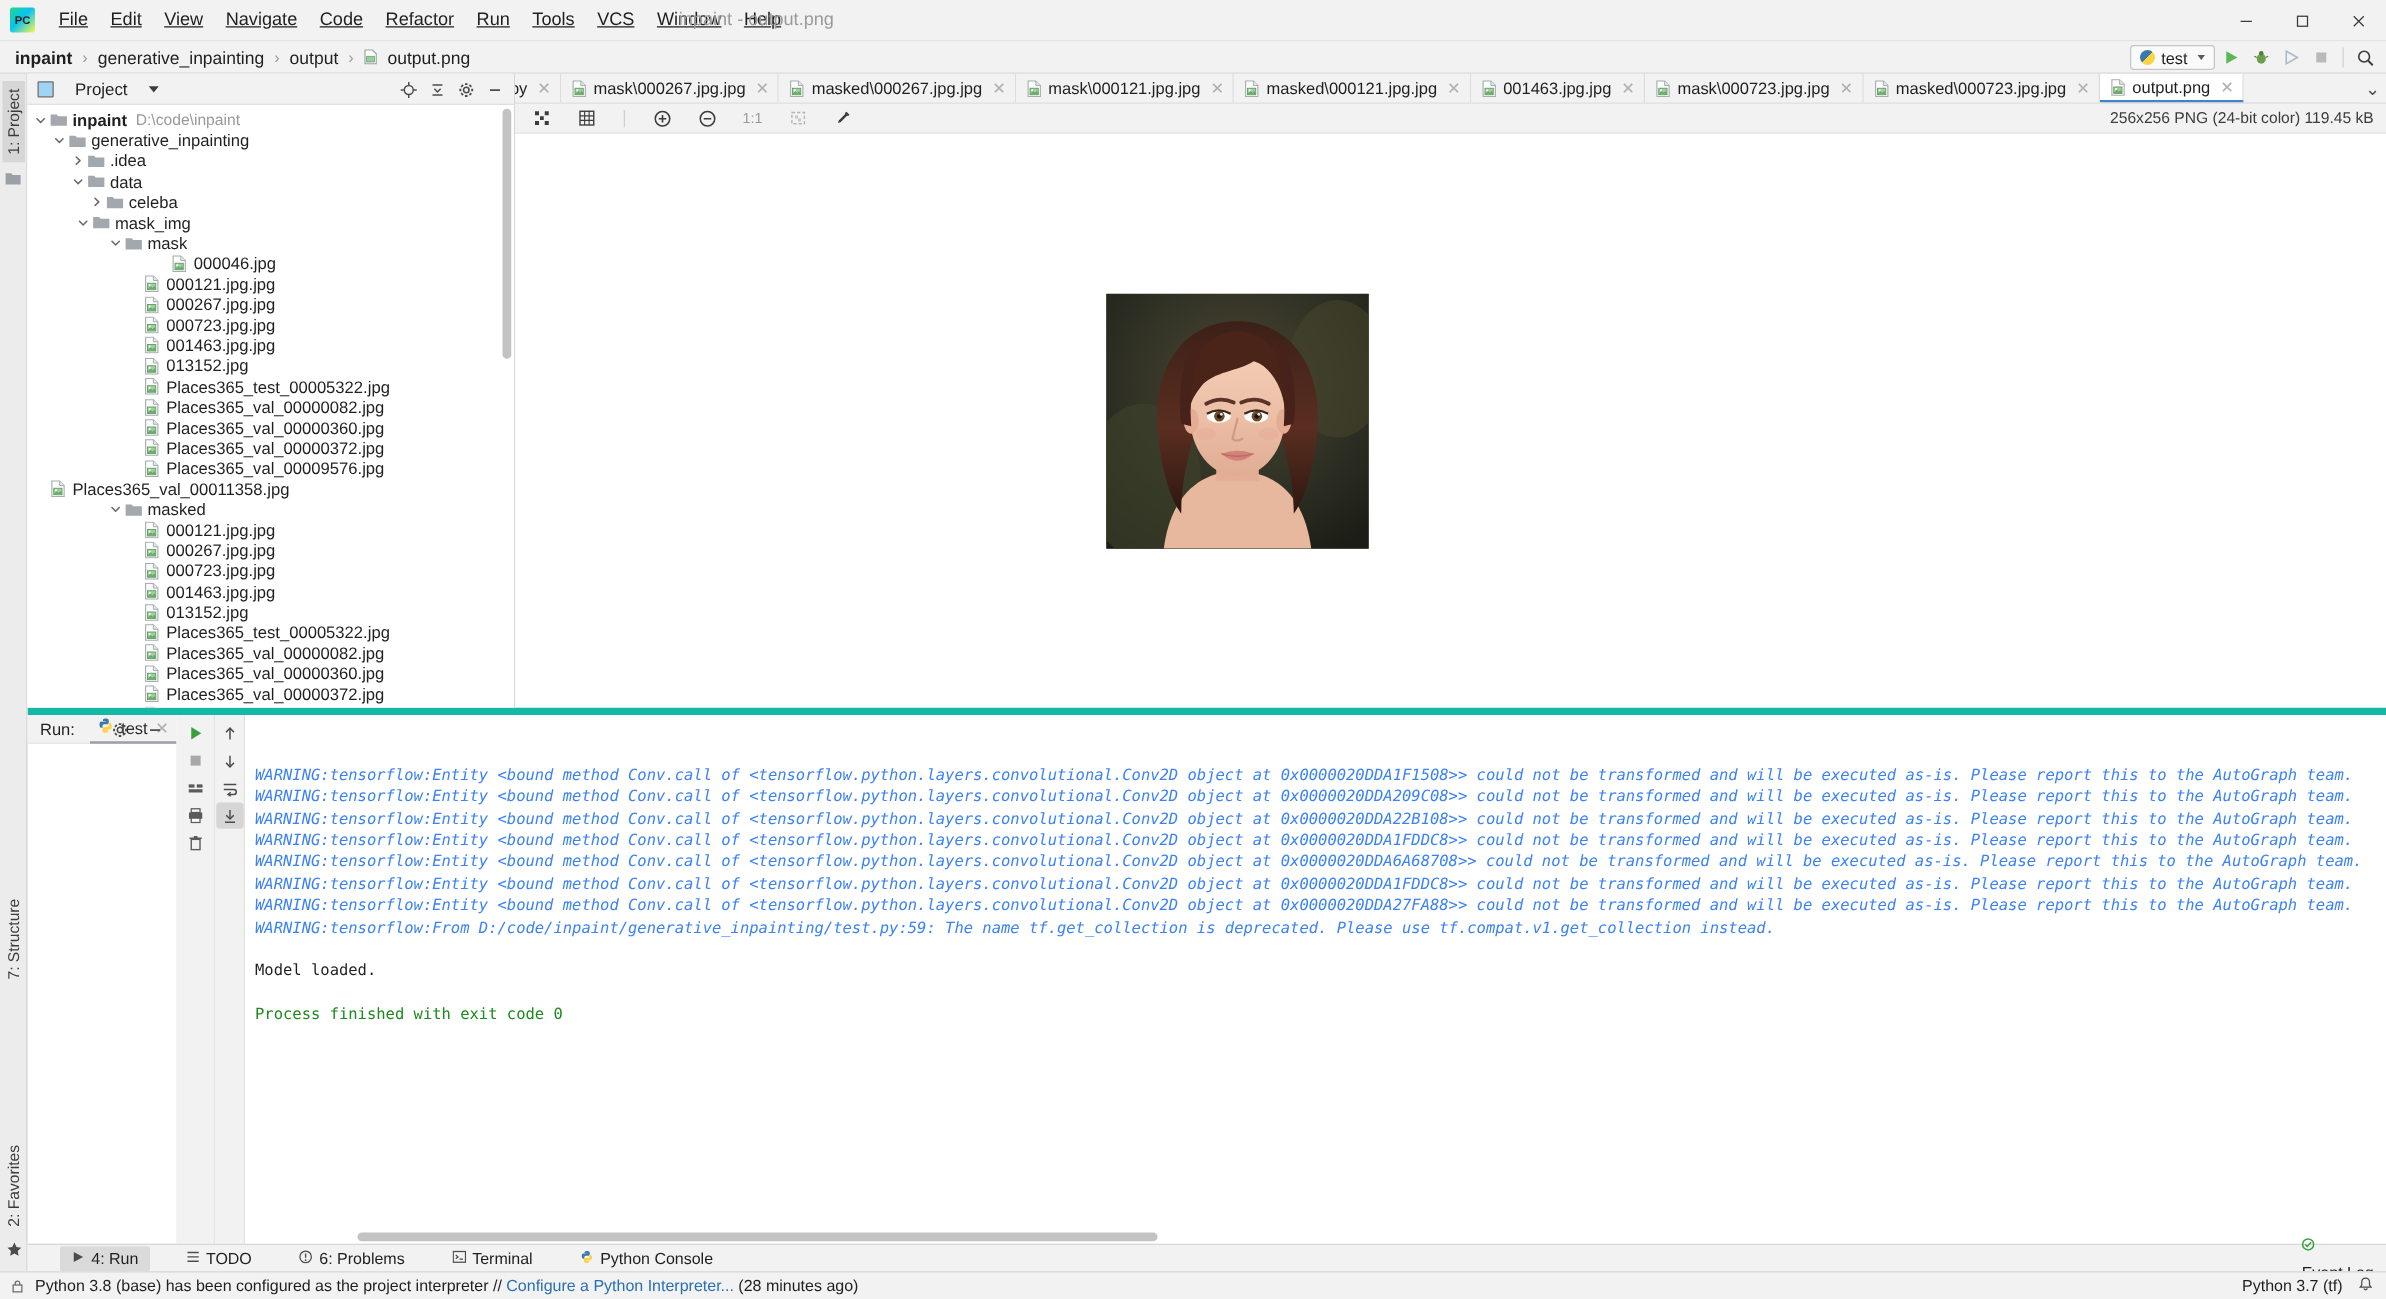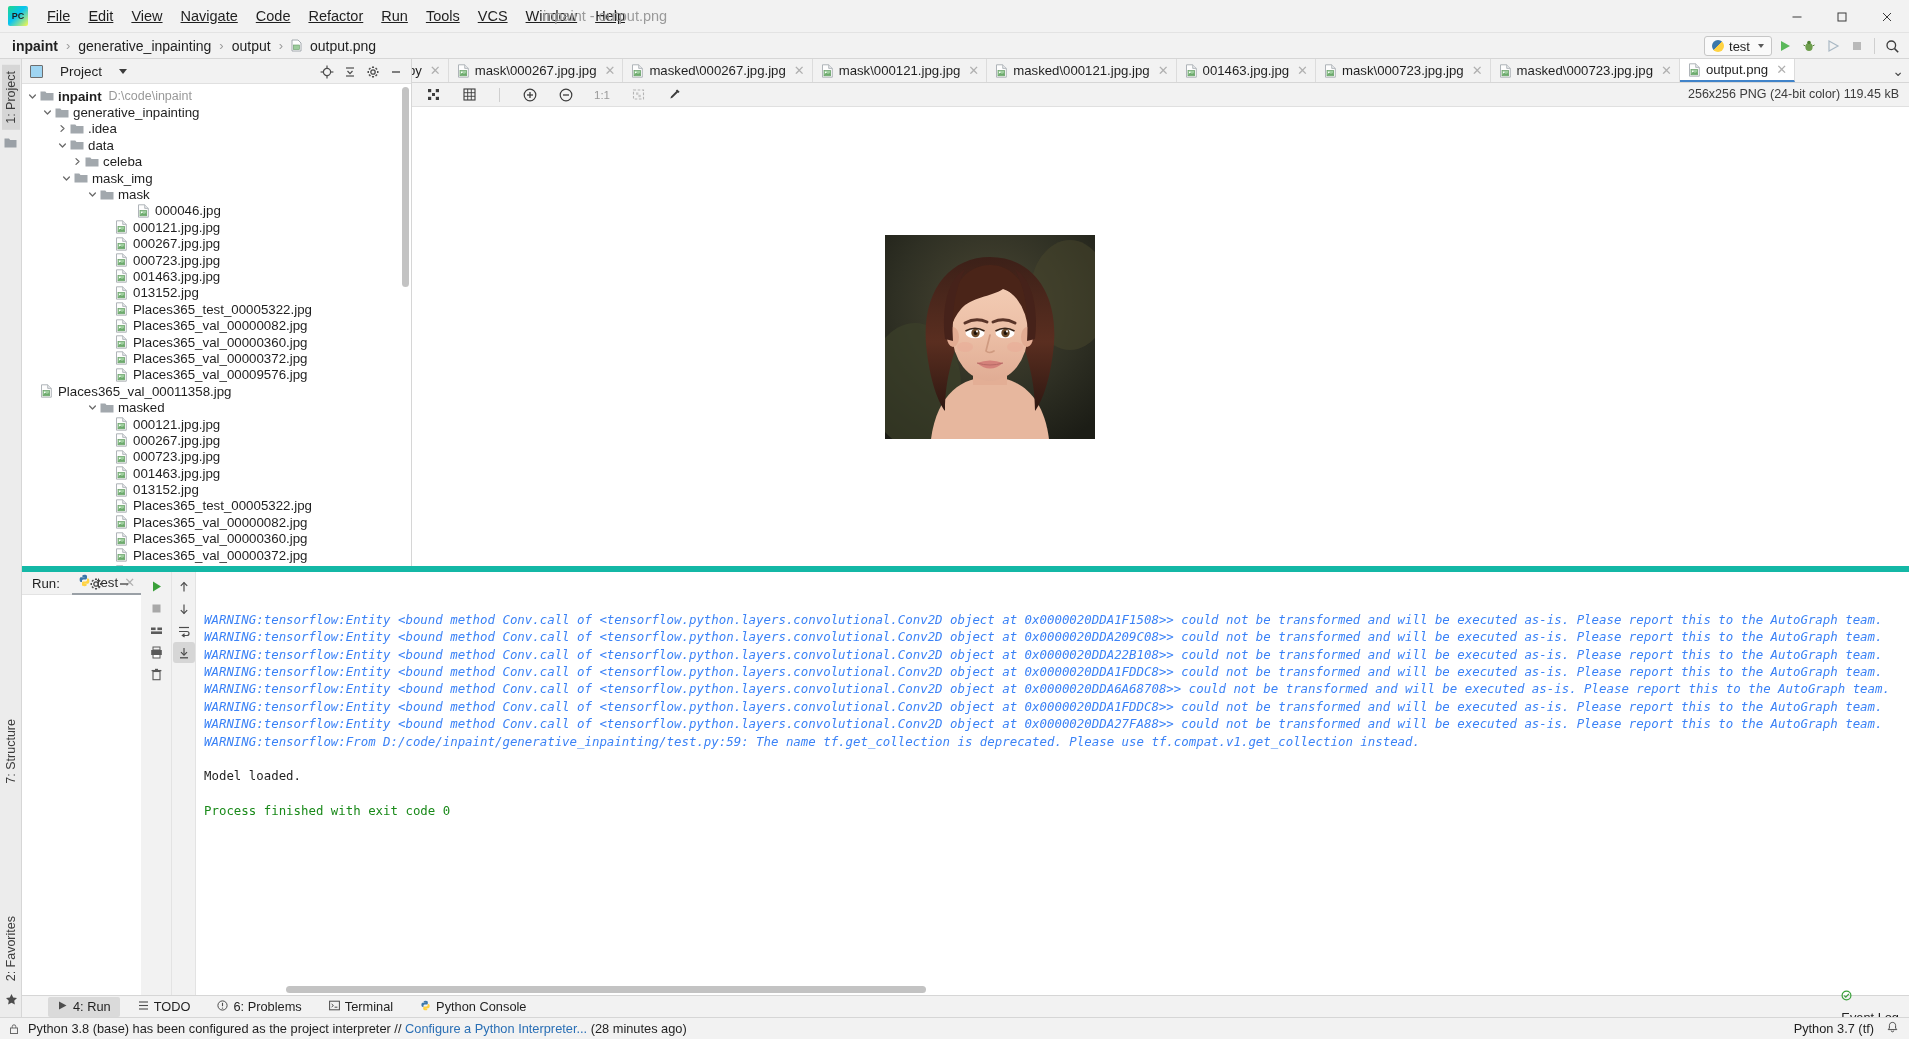--- a/index.html
+++ b/index.html
@@ -195,21 +195,21 @@
   .cl.green { color: #1a8a1a; }
   .hscroll {
     position: absolute; left: 90px; bottom: 2px; height: 7px; width: 640px;
     background: #c3c3c3; border-radius: 4px;
   }
 
   
   .bottombar {
     height: 22px; flex: 0 0 22px;
     background: #f2f2f2; border-top: 1px solid #d6d6d6;
-    display: flex; align-items: center; padding-left: 26px; gap: 9px;
+    display: flex; align-items: center; padding-left: 26px; gap: 20px;
     position: relative;
   }
   .bt { display: flex; align-items: center; gap: 5px; padding: 0 9px; height: 20px; font-size: 12.8px; color: #1f1f1f; }
   .bt.active { background: #dadada; border-radius: 2px; }
   .bottombar-right { position: absolute; right: 10px; display:flex; align-items:flex-start; gap:6px; font-size:12.8px; color:#1f1f1f;flex-direction:column; }
 
   
   .statusbar {
     height: 22px; flex: 0 0 22px;
     background: #f2f2f2; border-top: 1px solid #d6d6d6;

